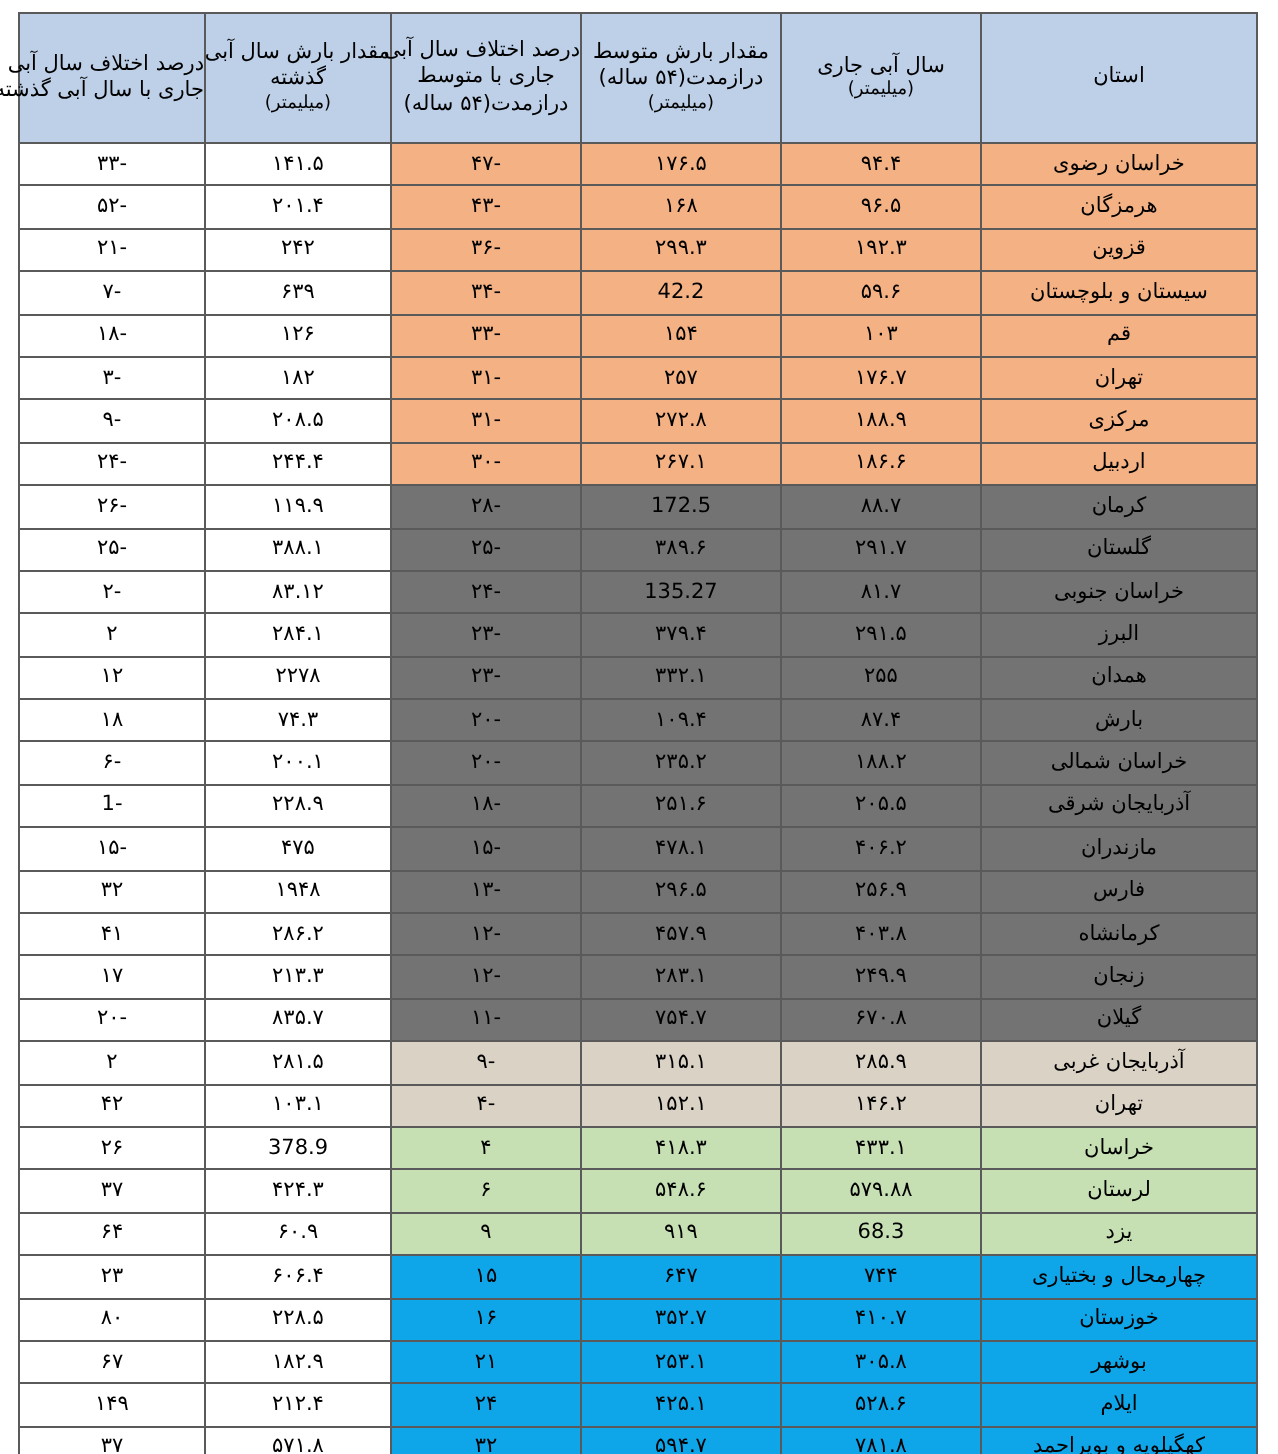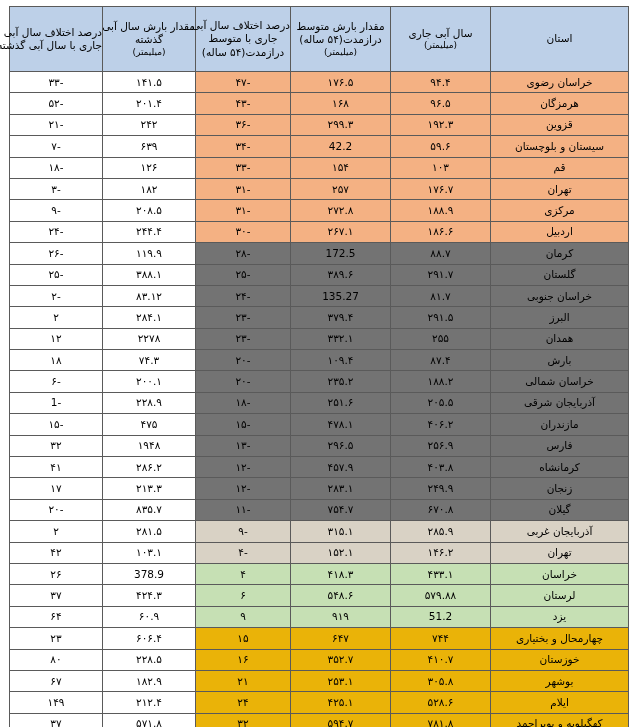--- a/index.html
+++ b/index.html
@@ -64,21 +64,21 @@
   }
   td.plain {
     background: #ffffff;
   }
 
   
   .fill-orange  { background: #f4b183; }
   .fill-yellow  { background: #737373; }
   .fill-tan     { background: #d9d2c5; }
   .fill-ltgreen { background: #c6e0b4; }
-  .fill-green   { background: #eab308; }
+  .fill-green   { background: #0ea5e9; }
 </style>
 </head>
 <body>
 
 <table id="rain-table">
   <colgroup>
     <col class="c-province">
     <col class="c-current">
     <col class="c-longavg">
     <col class="c-diffavg">
@@ -311,21 +311,21 @@
       <tr>
         <td class="province fill-ltgreen">لرستان</td>
         <td class="fill-ltgreen">۵۷۹.۸۸</td>
         <td class="fill-ltgreen">۵۴۸.۶</td>
         <td class="fill-ltgreen">۶</td>
         <td class="plain">۴۲۴.۳</td>
         <td class="plain">۳۷</td>
       </tr>
       <tr>
         <td class="province fill-ltgreen">یزد</td>
-        <td class="fill-ltgreen">51.2</td>
+        <td class="fill-ltgreen">68.3</td>
         <td class="fill-ltgreen">۹۱۹</td>
         <td class="fill-ltgreen">۹</td>
         <td class="plain">۶۰.۹</td>
         <td class="plain">۶۴</td>
       </tr>
       <tr>
         <td class="province fill-green">چهارمحال و بختیاری</td>
         <td class="fill-green">۷۴۴</td>
         <td class="fill-green">۶۴۷</td>
         <td class="fill-green">۱۵</td>

